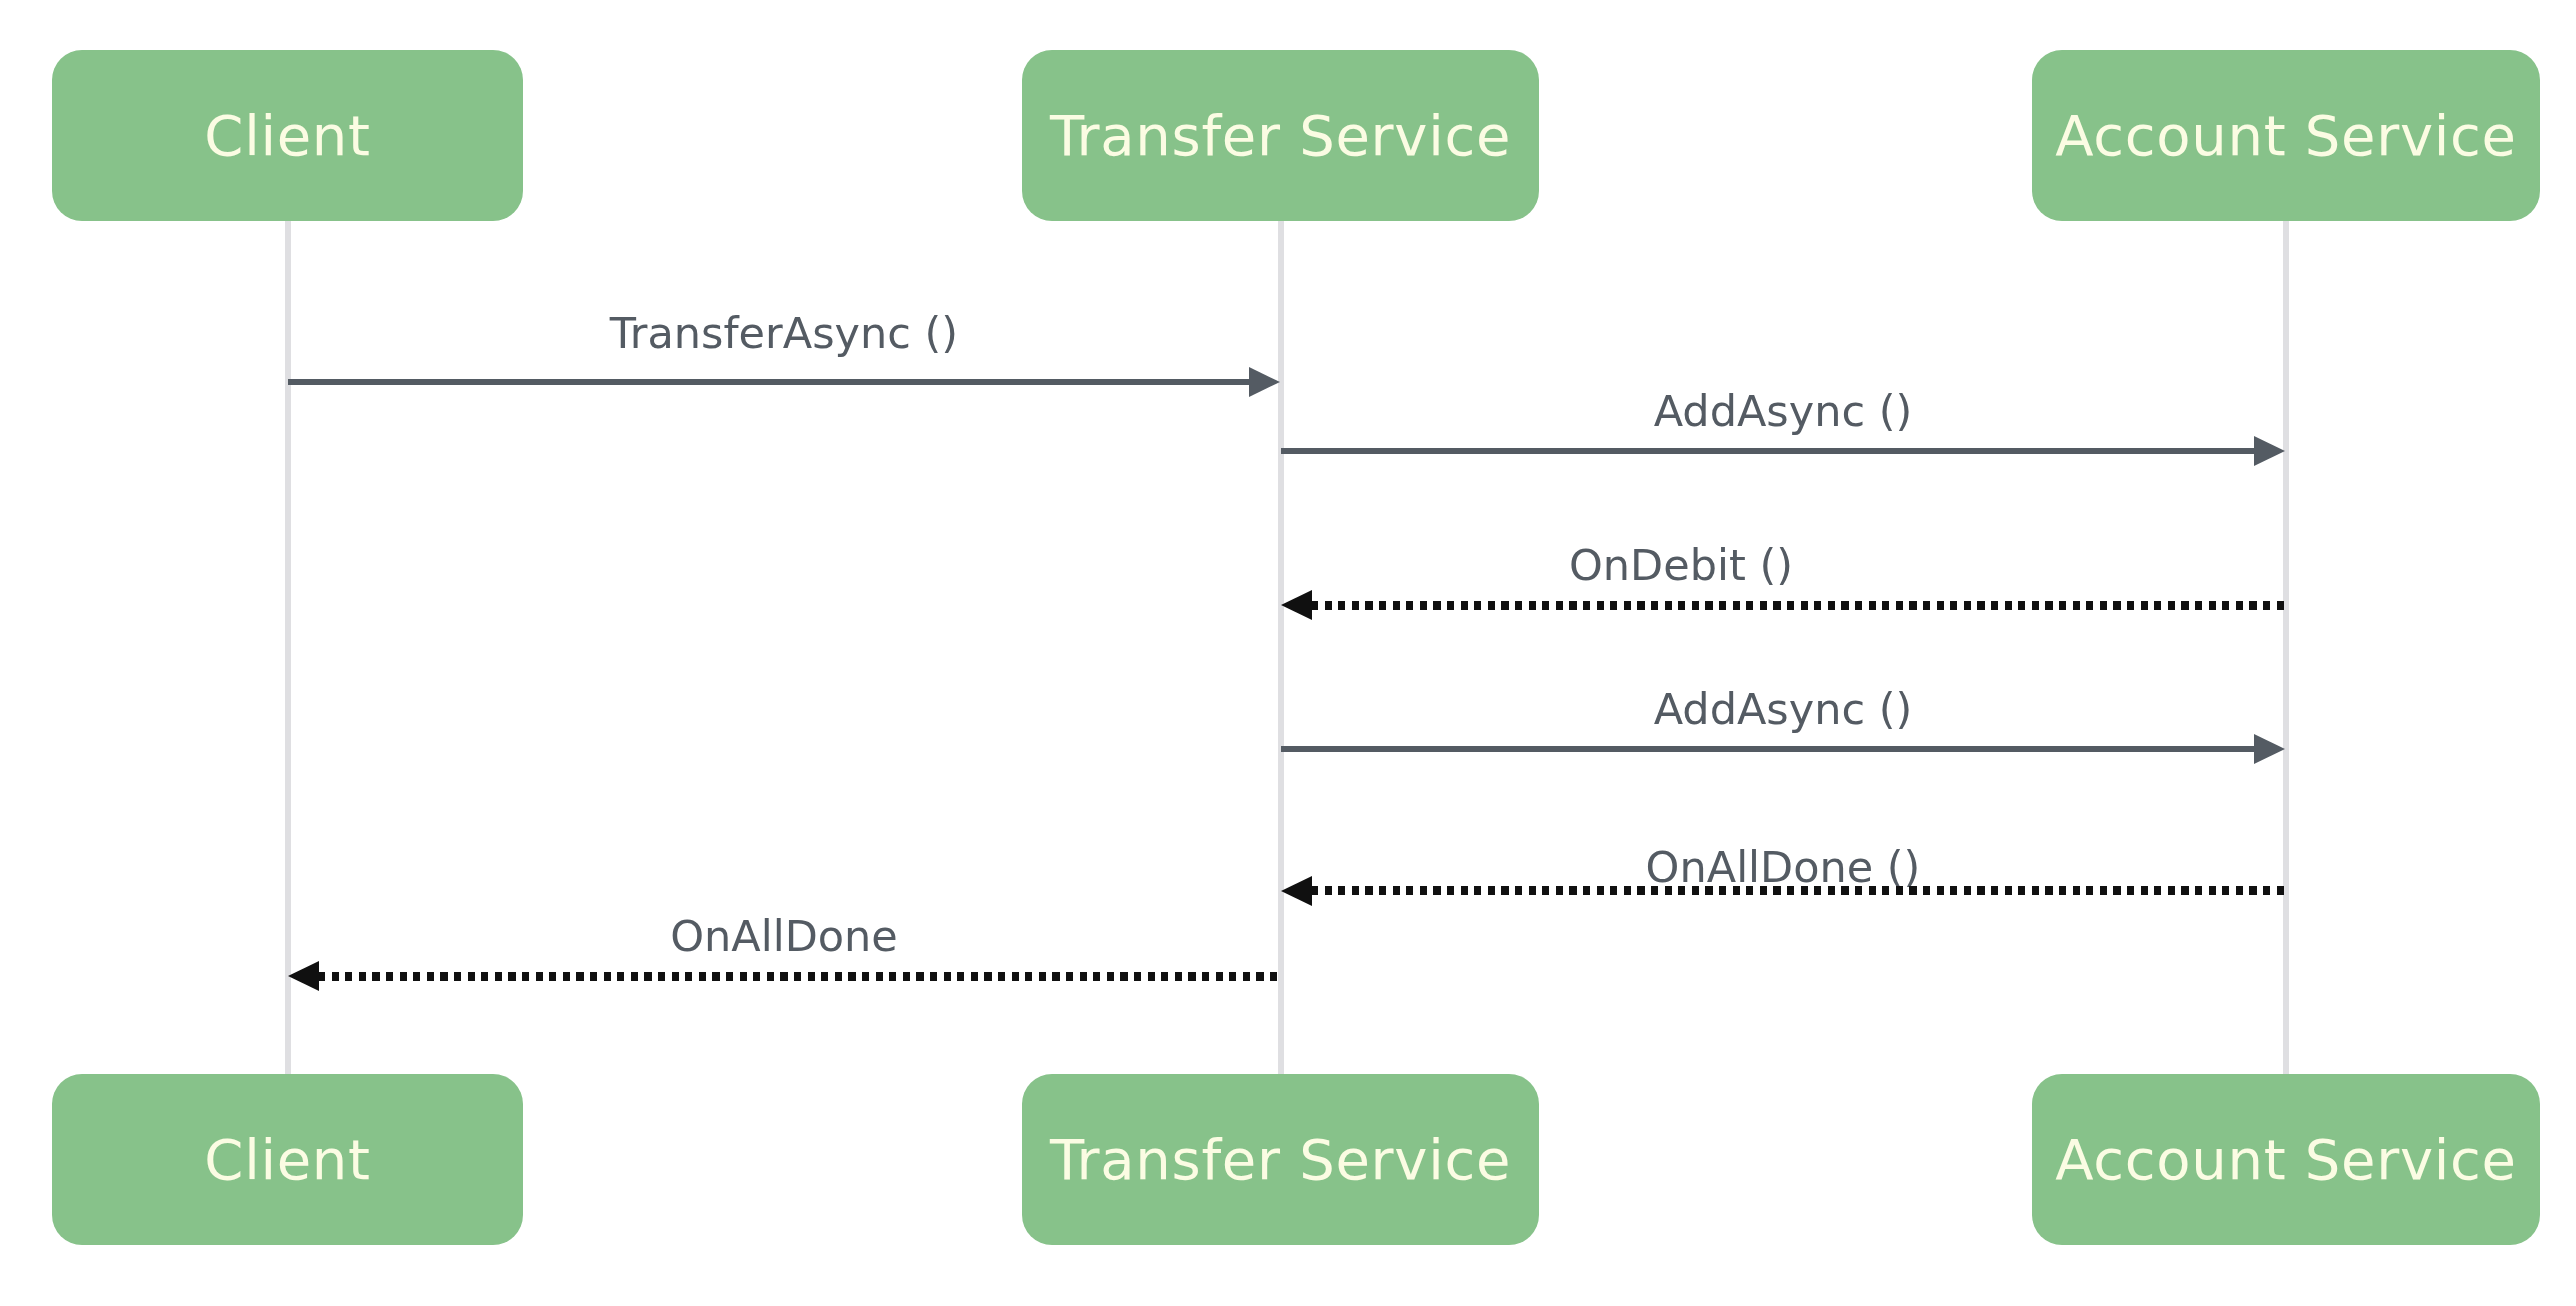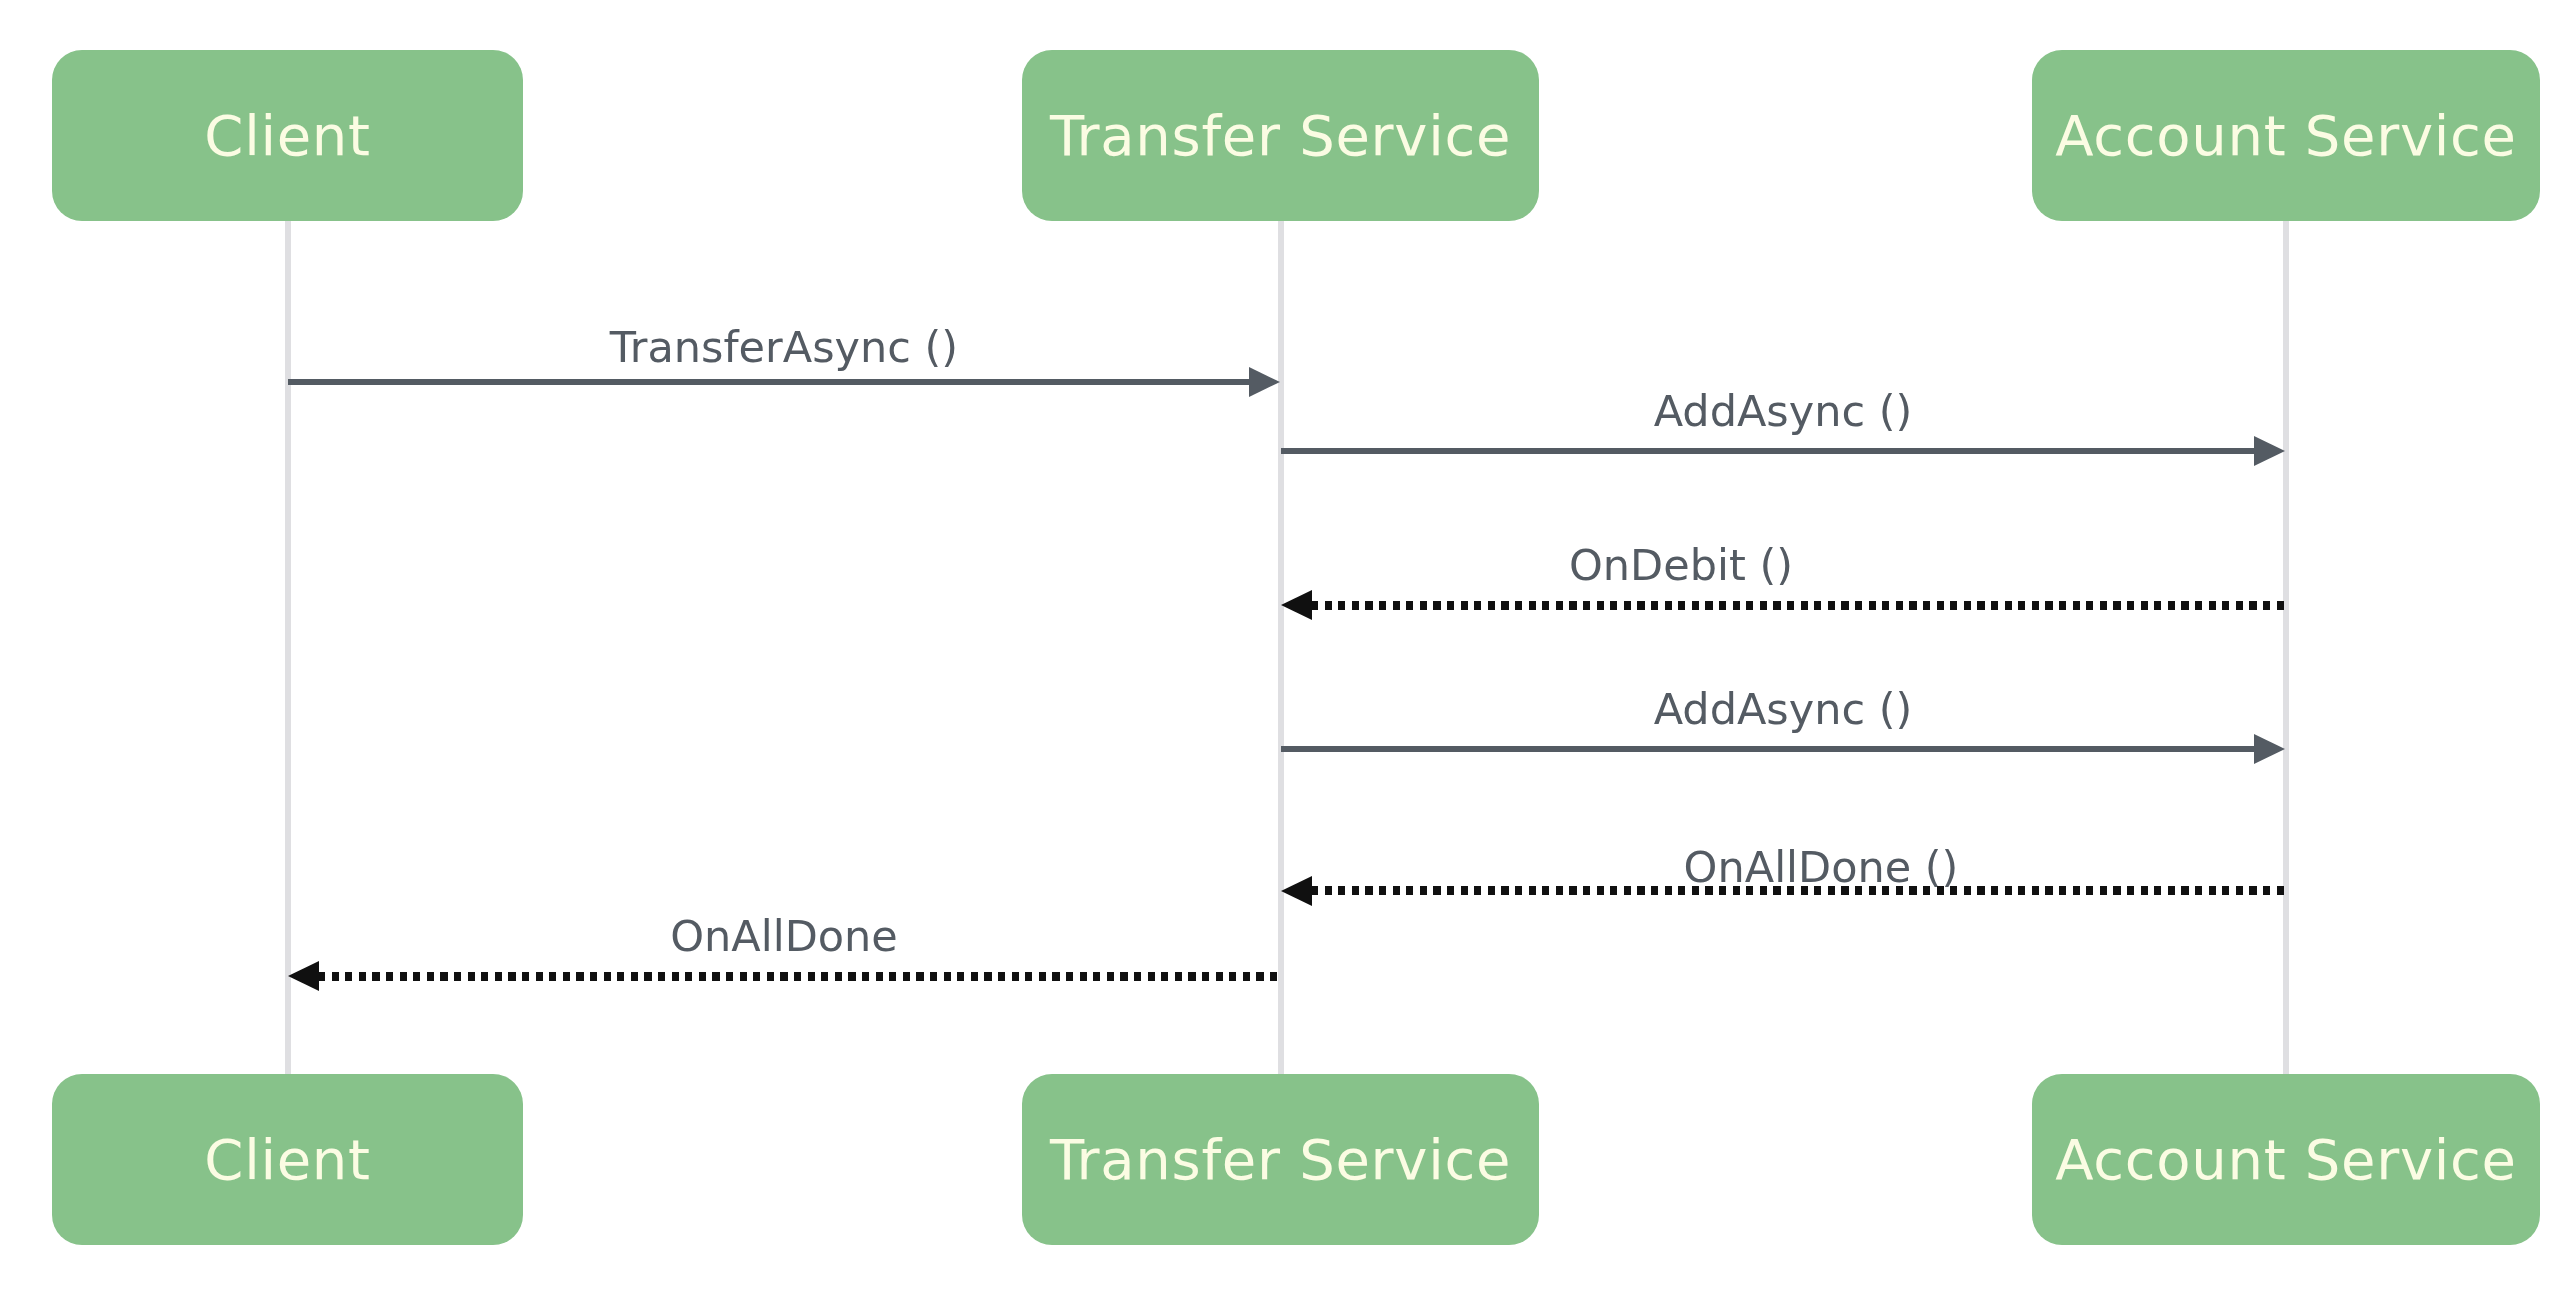--- a/index.html
+++ b/index.html
@@ -62,41 +62,41 @@
   .arrowhead.left  { border-right: 31px solid var(--dotted-arrow); }
 </style>
 </head>
 <body>
 
 <div id="diagram" style="--bg: #ffffff; --actor-fill: #87c28a; --actor-text: #fbfce3; --lifeline: #dfdfe2; --solid-arrow: #545b63; --dotted-arrow: #101010; --label-text: #545b63;">
     <div class="lifeline" style="left: 285px; top: 218px; height: 859px;"></div>
     <div class="lifeline" style="left: 1278px; top: 218px; height: 859px;"></div>
     <div class="lifeline" style="left: 2283px; top: 218px; height: 859px;"></div>
     <div style="position: absolute; left: 0px; top: 0px;">
-      <div class="msg-label" style="left: 784px; top: 324px;">TransferAsync ()</div>
+      <div class="msg-label" style="left: 784px; top: 310px;">TransferAsync ()</div>
       <div class="line-solid" style="left: 288px; top: 379px; width: 965px;"></div>
       <div class="arrowhead right" style="left: 1249px; top: 367px;"></div>
     </div>
     <div style="position: absolute; left: 0px; top: 0px;">
       <div class="msg-label" style="left: 1783px; top: 388px;">AddAsync ()</div>
       <div class="line-solid" style="left: 1281px; top: 448px; width: 976px;"></div>
       <div class="arrowhead right" style="left: 2254px; top: 436px;"></div>
     </div>
     <div style="position: absolute; left: 0px; top: 0px;">
       <div class="msg-label" style="left: 1681px; top: 542px;">OnDebit ()</div>
       <div class="line-dotted" style="left: 1311px; top: 601px; width: 978px;"></div>
       <div class="arrowhead left" style="left: 1281px; top: 590px;"></div>
     </div>
     <div style="position: absolute; left: 0px; top: 0px;">
       <div class="msg-label" style="left: 1783px; top: 686px;">AddAsync ()</div>
       <div class="line-solid" style="left: 1281px; top: 746px; width: 976px;"></div>
       <div class="arrowhead right" style="left: 2254px; top: 734px;"></div>
     </div>
     <div style="position: absolute; left: 0px; top: 0px;">
-      <div class="msg-label" style="left: 1783px; top: 844px; margin-left: 38px;">OnAllDone ()</div>
+      <div class="msg-label" style="left: 1783px; top: 844px;">OnAllDone ()</div>
       <div class="line-dotted" style="left: 1311px; top: 886px; width: 978px;"></div>
       <div class="arrowhead left" style="left: 1281px; top: 876px;"></div>
     </div>
     <div style="position: absolute; left: 0px; top: 0px;">
       <div class="msg-label" style="left: 784px; top: 913px;">OnAllDone</div>
       <div class="line-dotted" style="left: 318px; top: 972px; width: 966px;"></div>
       <div class="arrowhead left" style="left: 288px; top: 961px;"></div>
     </div>
     <div class="actor" style="left: 52px; top: 50px; width: 471px; height: 171px;">
       <span>Client</span>

